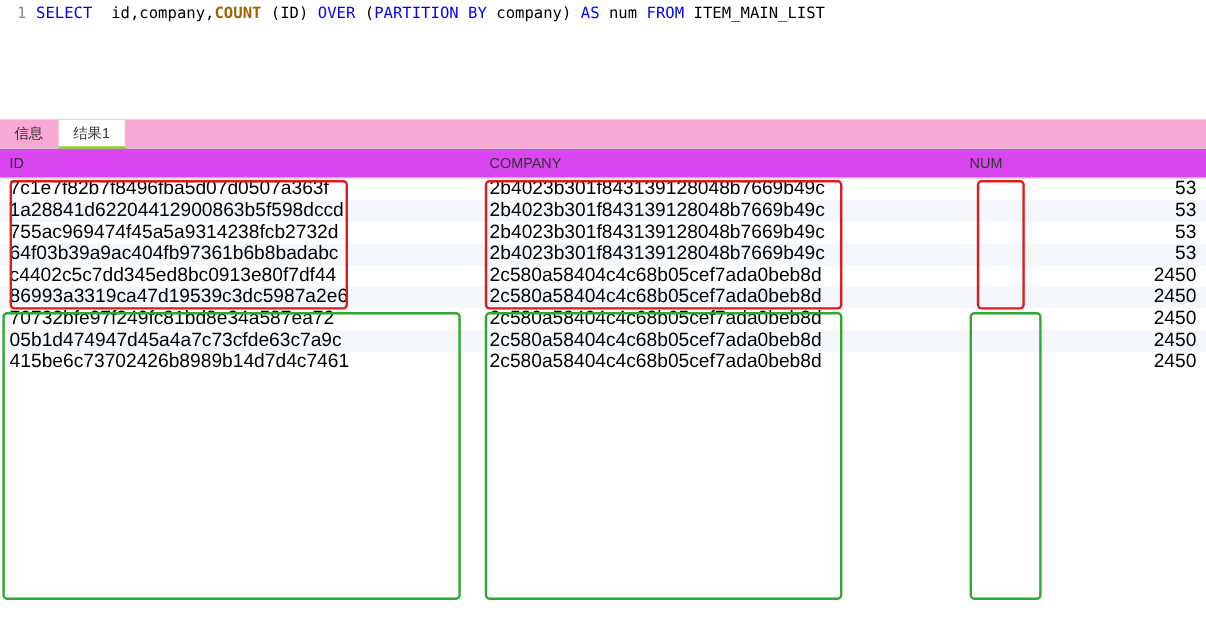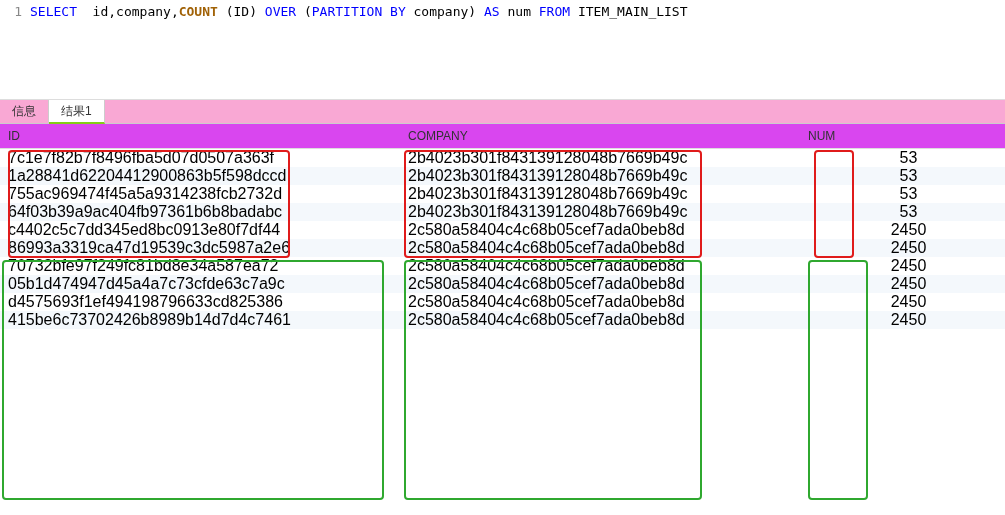--- a/index.html
+++ b/index.html
@@ -18,21 +18,21 @@
     
     .results { height: calc(515px - 100px - 24px); overflow: auto; }
     table { border-collapse: collapse; width: 100%; }
     th { text-align: left; padding: 5px 8px; background: #d946ef; border-bottom: 1px solid #ddd; font-weight: normal; font-size: 12px; color: #333; }
     td { padding: 0 8px; font-size: 16px; border-bottom: 0; }
     tbody tr:nth-child(even) { background: #f4f8fc; }
     
     .col-id { width: 400px; }
     .col-company { width: 400px; }
     .col-num { width: auto; }
-    td.num-cell { text-align: center; padding-left: 20px; }
+    td.num-cell { text-align: right; padding-left: 20px; }
     .red-box { border: 2px solid #e01b1b; border-radius: 4px; position: absolute; }
     .green-box { border: 2px solid #2fa82f; border-radius: 4px; position: absolute; }
     
     .results-wrapper { position: relative; }
   </style>
 </head>
 <body>
 
 <div class="sql-editor">
   <div class="sql-line">
@@ -91,25 +91,20 @@
             <td class="col-id">70732bfe97f249fc81bd8e34a587ea72</td>
             <td class="col-company">2c580a58404c4c68b05cef7ada0beb8d</td>
             <td class="col-num num-cell">2450</td>
           </tr>
           <tr>
             <td class="col-id">05b1d474947d45a4a7c73cfde63c7a9c</td>
             <td class="col-company">2c580a58404c4c68b05cef7ada0beb8d</td>
             <td class="col-num num-cell">2450</td>
           </tr>
           <tr>
-            <td class="col-id">d4575693f1ef494198796633cd825386</td>
-            <td class="col-company">2c580a58404c4c68b05cef7ada0beb8d</td>
-            <td class="col-num num-cell">2450</td>
-          </tr>
-          <tr>
             <td class="col-id">415be6c73702426b8989b14d7d4c7461</td>
             <td class="col-company">2c580a58404c4c68b05cef7ada0beb8d</td>
             <td class="col-num num-cell">2450</td>
           </tr>
         </tbody>
     </table>
 
     <div class="red-box" style="left:8px; top:26px; width:282px; height:108px;"></div>
     <div class="red-box" style="left:404px; top:26px; width:298px; height:108px;"></div>
     <div class="red-box" style="left:814px; top:26px; width:40px; height:108px;"></div>

